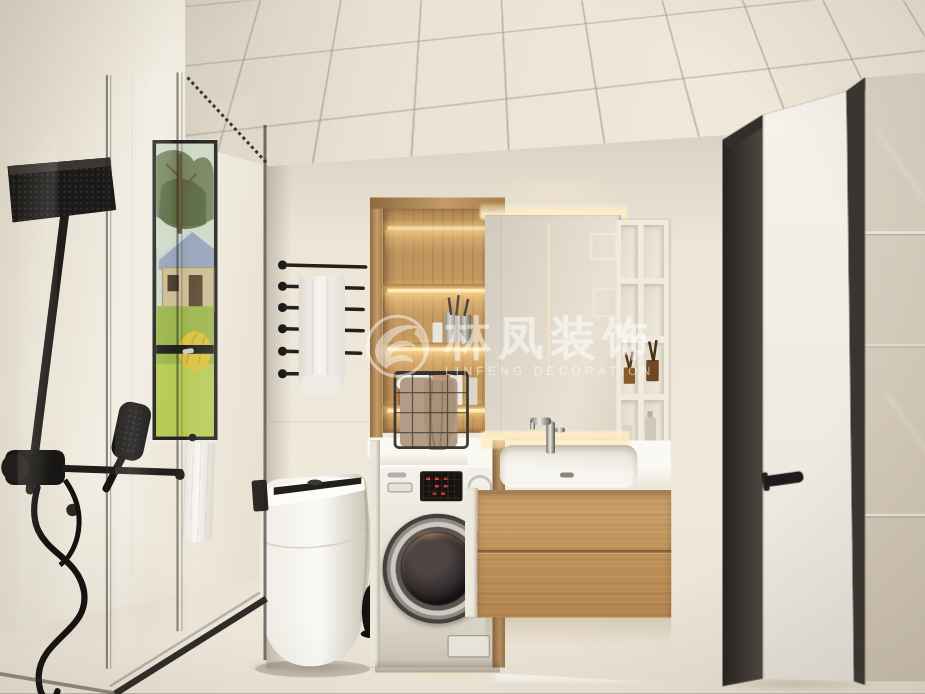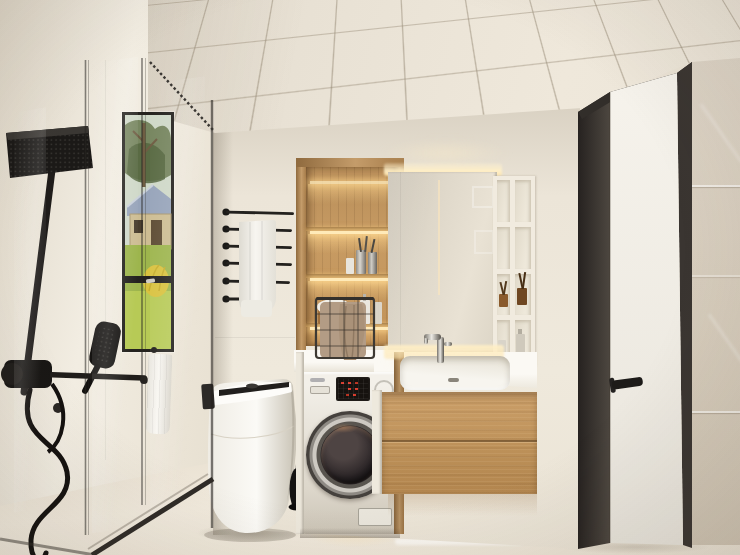--- a/index.html
+++ b/index.html
@@ -350,14 +350,25 @@
     <path d="M145.5,58 L145.5,505" stroke="rgba(40,38,34,.28)" stroke-width="1"></path>
     <path d="M212,100 L212,528" stroke="rgba(35,32,28,.6)" stroke-width="2.4"></path>
     <path d="M150,62 L214,131" stroke="#3a3733" stroke-width="2.4" stroke-dasharray="2.5 2.5"></path>
     <path d="M92,555 L213,479" stroke="#2f2b27" stroke-width="5"></path>
     <path d="M88,549 L208,474" stroke="rgba(90,80,70,.35)" stroke-width="2"></path>
     <path d="M0,539 L95,555" stroke="rgba(50,45,40,.5)" stroke-width="3"></path>
   </svg>
 
   <div id="vignette" class="abs noevt"></div>
 
+  <div id="watermark" class="abs">
+    <svg width="58" height="58" viewBox="0 0 58 58">
+      <circle cx="28" cy="29" r="24" stroke="#fff" stroke-width="2.5" fill="none" opacity=".9"></circle>
+      <path d="M10,32 C13,16 34,7 48,15 C37,13 23,19 19,31 C26,23 40,23 43,30 C36,27 26,29 22,38 C30,34 40,36 41,42 C33,39 24,41 19,47 C13,43 10,38 10,32 Z" fill="#fff" opacity=".85"></path>
+      <path d="M44,14 C52,20 54,32 48,42 C50,33 48,24 41,19 Z" fill="#fff" opacity=".75"></path>
+    </svg>
+    <div style="margin-left:8px;">
+      <div id="wm-text-cn">林凤装饰</div>
+      <div id="wm-text-en">LINFENG DECORATION</div>
+    </div>
+  </div>
 
 </div>
 
 </body></html>

